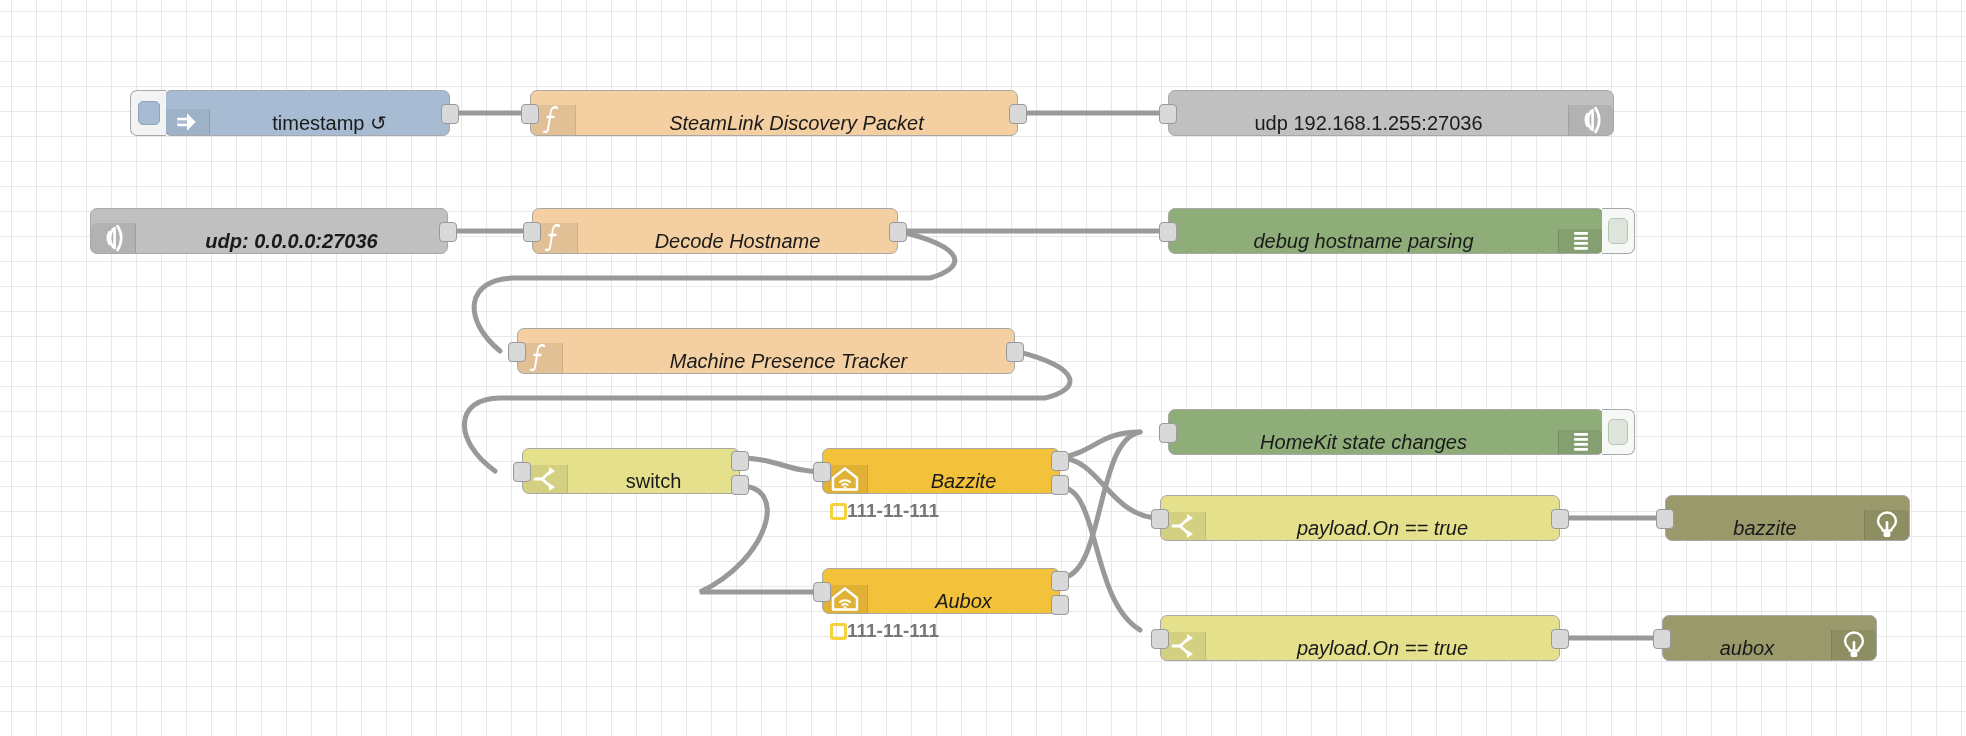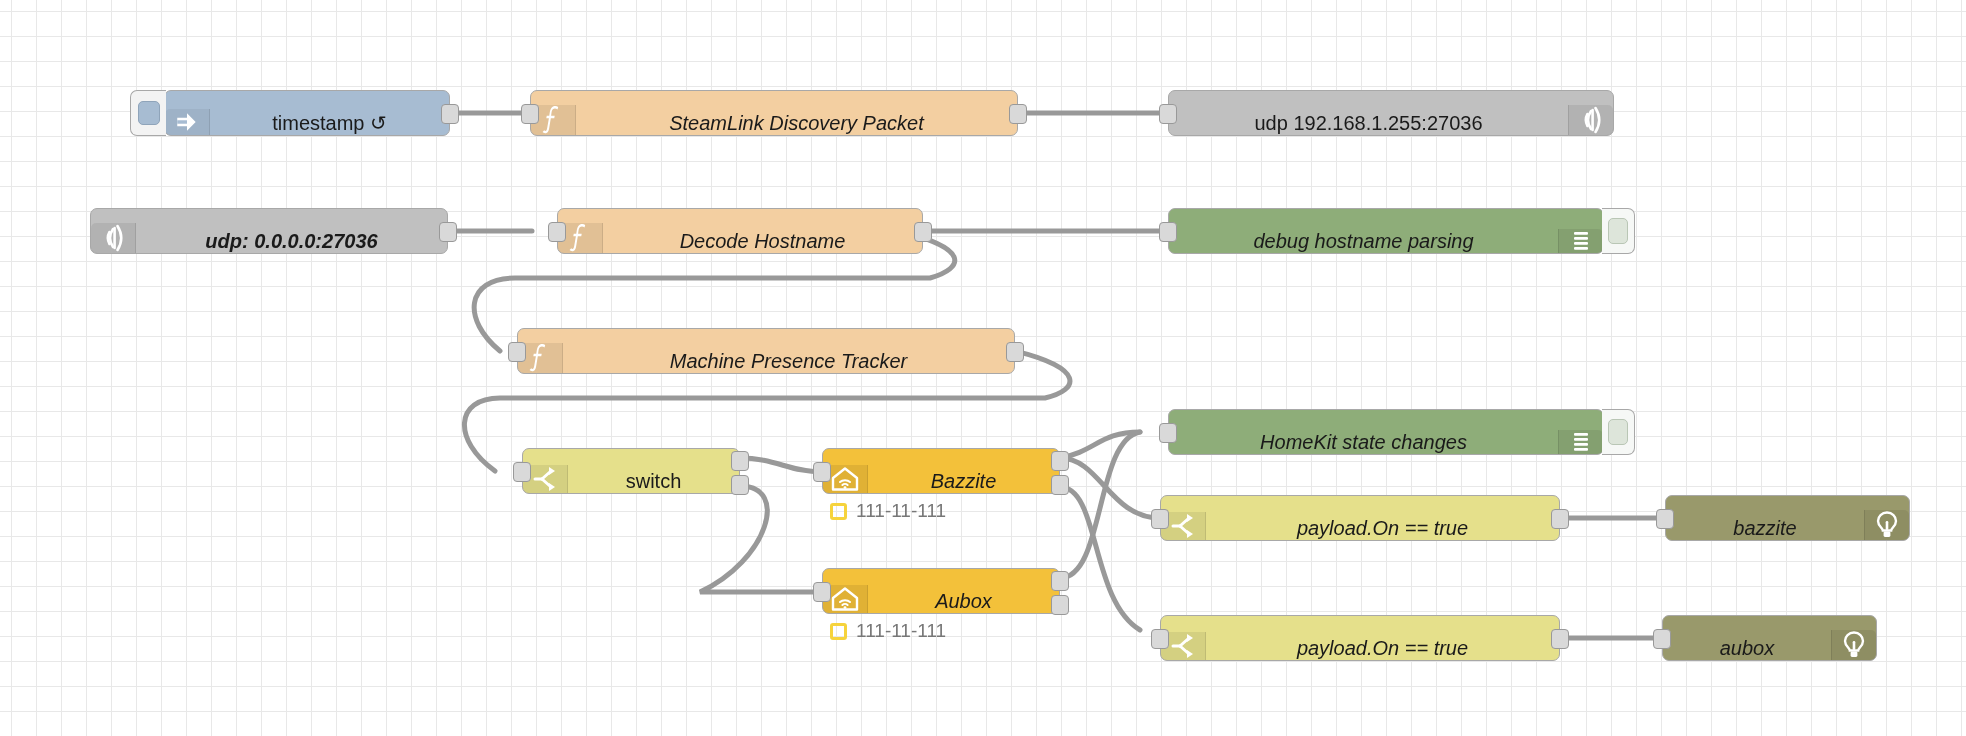--- a/index.html
+++ b/index.html
@@ -163,24 +163,24 @@
     background: #dde5da;
     border: 1.5px solid #b9c6b5;
     box-sizing: border-box;
   }
 
   
   .node-status {
     position: absolute;
     display: flex;
     align-items: center;
-    gap: 9px;
     font-size: 19px;
     color: #777777;
     white-space: nowrap;
+    font-weight: bold;
   }
   .node-status .dot {
     width: 17px;
     height: 17px;
     box-sizing: border-box;
     border: 3.5px solid #f6d33c;
     border-radius: 3px;
     background: transparent;
   }
 
@@ -270,21 +270,21 @@
           <path d="M17.5 3 C 22.5 11, 22.5 19, 17.5 27"></path>
           <path d="M9.5 9 C 7 13.5, 7 16.5, 9.5 21"></path>
         </g>
         <path d="M14.6 5 L14.6 25" stroke="#ffffff" stroke-width="2.6" stroke-linecap="round"></path>
       </svg>
     </div>
     <div class="label italic">udp: 0.0.0.0:27036</div>
     <div class="port out" style="top:13px;"></div>
   </div>
 
-  <div class="node c-func" style="left:557px; top:208px; width:366px;">
+  <div class="node c-func" style="left:532px; top:208px; width:366px;">
     <div class="port in" style="top:13px;"></div>
     <div class="icon-box">
       <svg class="gly" width="24" height="30" viewBox="0 0 24 30">
         <path d="M16.5 4.5c-1.2-1.3-3.4-1.6-4.7-.2-1 1.1-1.2 2.8-1.4 4.3l-.3 2.2h3.6l-.45 2.5H9.8l-1.6 9.6c-.3 1.9-.9 4.2-2.7 5-1.3.6-3 .2-3.9-.9l1.6-1.8c.5.7 1.6 1 2.2.3.5-.6.6-1.6.8-2.4l1.7-9.8H5.3l.45-2.5h2.5l.35-2.3C8.9 6 9.5 3.8 11 2.3 12.6.7 15.4.6 17.2 1.9z" fill="#ffffff"></path>
       </svg>
     </div>
     <div class="label italic">Decode Hostname</div>
     <div class="port out" style="top:13px;"></div>
   </div>
 

